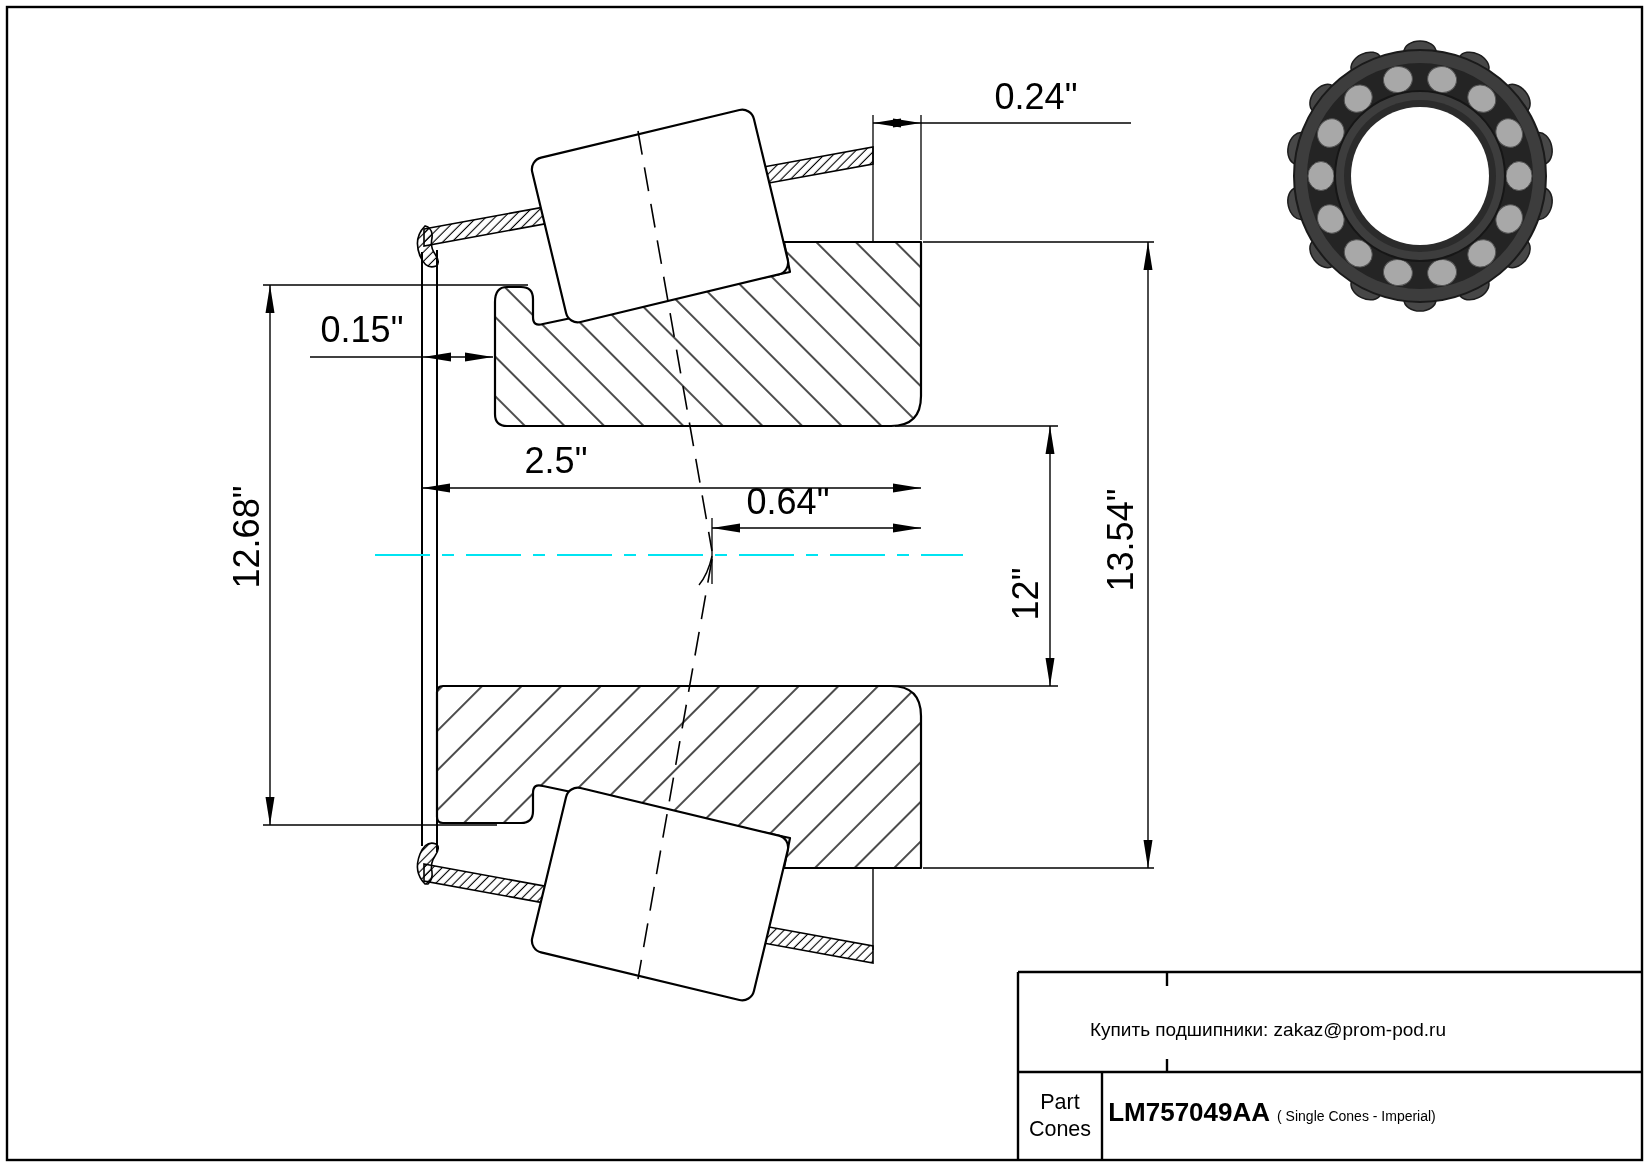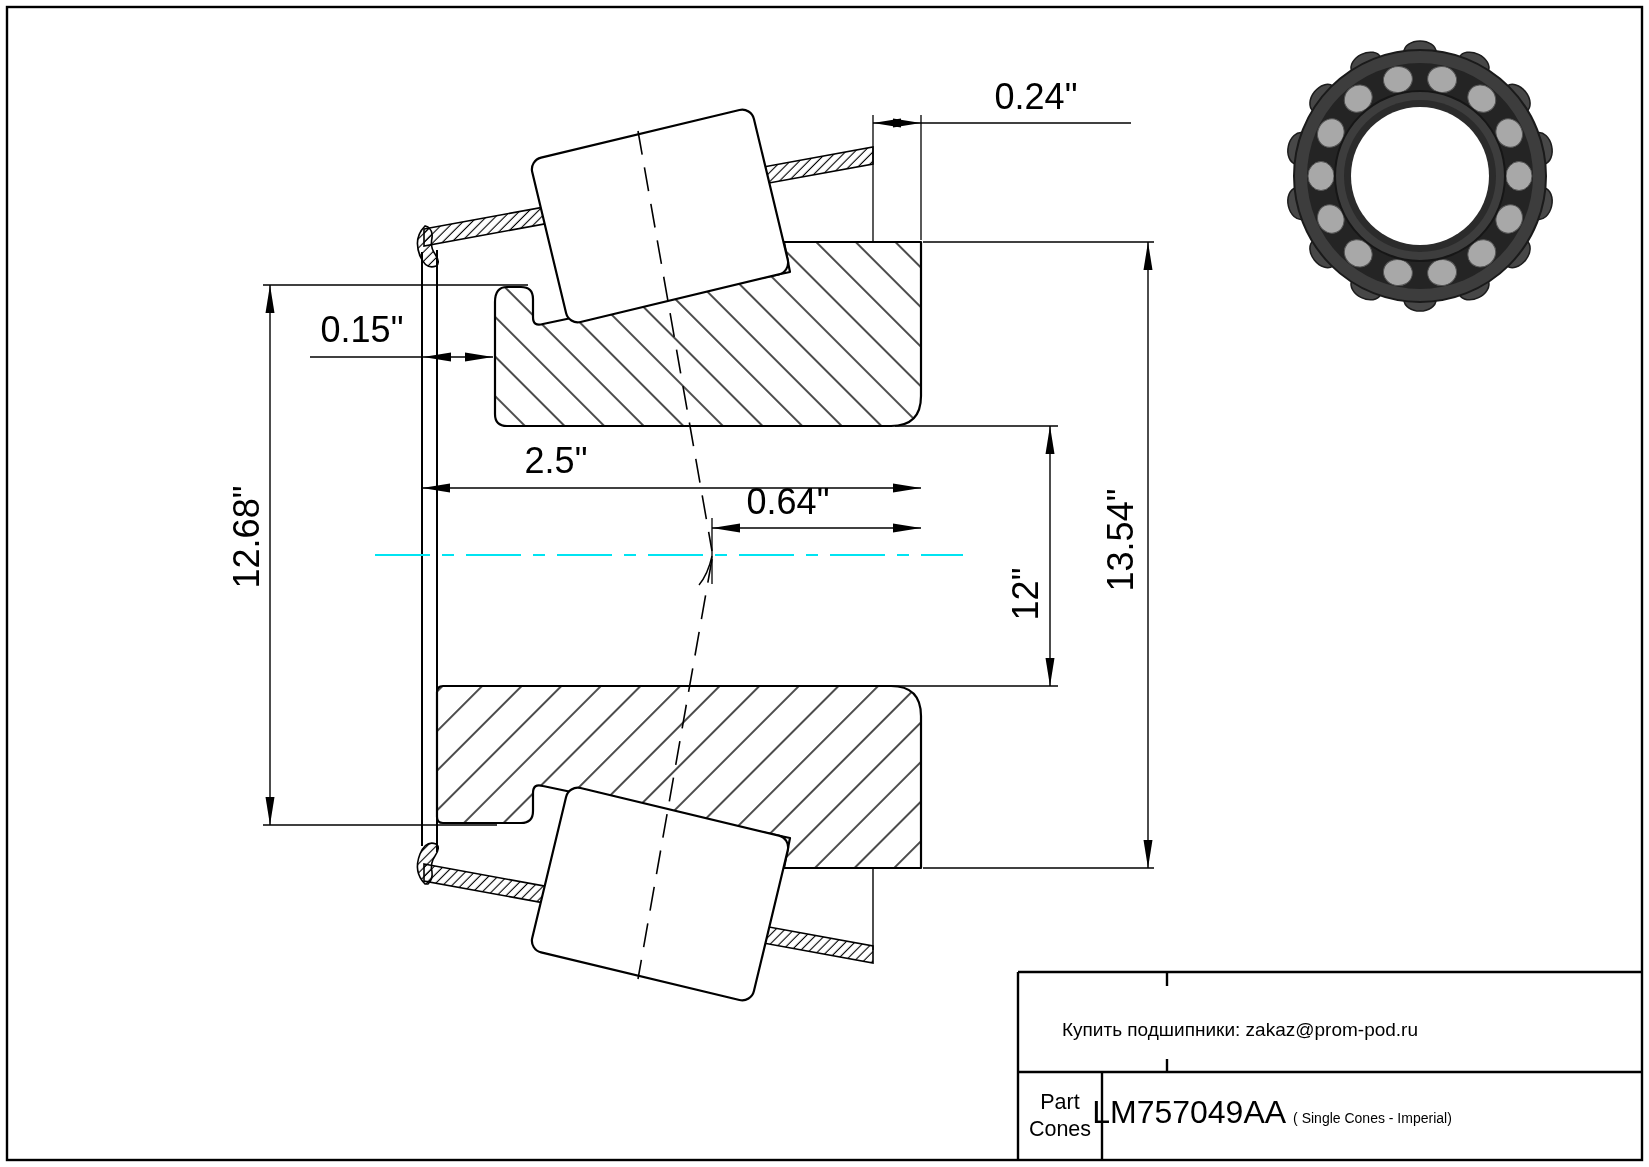--- a/index.html
+++ b/index.html
@@ -6,21 +6,21 @@
   #page{position:relative;width:1649px;height:1167px;background:#fff;overflow:hidden;
         font-family:"Liberation Sans",sans-serif;color:#000;}
   #page svg{position:absolute;left:0;top:0;}
   .lbl{position:absolute;transform:translate(-50%,-50%);white-space:nowrap;
        font-size:36px;color:#000;letter-spacing:0px;}
   .lbl.rot{transform:translate(-50%,-50%) rotate(-90deg);}
   .tb-contact{position:absolute;transform:translate(-50%,-50%);font-size:19px;white-space:nowrap;}
   .tb-partlabel{position:absolute;transform:translate(-50%,-50%);font-size:21.5px;line-height:1.25;
                 width:96px;text-align:center;}
   .tb-pn{position:absolute;transform:translate(-50%,-50%);display:flex;align-items:baseline;gap:7px;white-space:nowrap;}
-  .tb-pn .num{font-size:32px;}
+  .tb-pn .num{font-size:26px;font-weight:bold;}
   .tb-pn .suffix{font-size:14px;}
 </style>
 </head>
 <body>
 
 <div id="page">
 
 <svg width="1649" height="1167" viewBox="0 0 1649 1167">
   <defs>
     <pattern id="hatchDown" patternUnits="userSpaceOnUse" width="28" height="28" patternTransform="rotate(-45)">
@@ -219,20 +219,20 @@
 </svg>
 
 <div class="lbl" style="left:1036px;top:97px">0.24"</div>
 <div class="lbl" style="left:362px;top:330px">0.15"</div>
 <div class="lbl" style="left:556px;top:461px">2.5"</div>
 <div class="lbl" style="left:788px;top:502px">0.64"</div>
 <div class="lbl rot" style="left:1026px;top:594px">12"</div>
 <div class="lbl rot" style="left:1121px;top:540px">13.54"</div>
 <div class="lbl rot" style="left:247px;top:537px">12.68"</div>
 
-<div class="tb-contact" style="left:1240px;top:1030px">Купить подшипники: zakaz@prom-pod.ru</div>
+<div class="tb-contact" style="left:1268px;top:1030px">Купить подшипники: zakaz@prom-pod.ru</div>
 <div class="tb-partlabel" style="left:1060px;top:1116px">Part Cones</div>
 <div class="tb-pn" style="left:1272px;top:1112px">
   <span class="num">LM757049AA</span>
   <span class="suffix">( Single Cones - Imperial)</span>
 </div>
 
 </div>
 
 </body></html>

